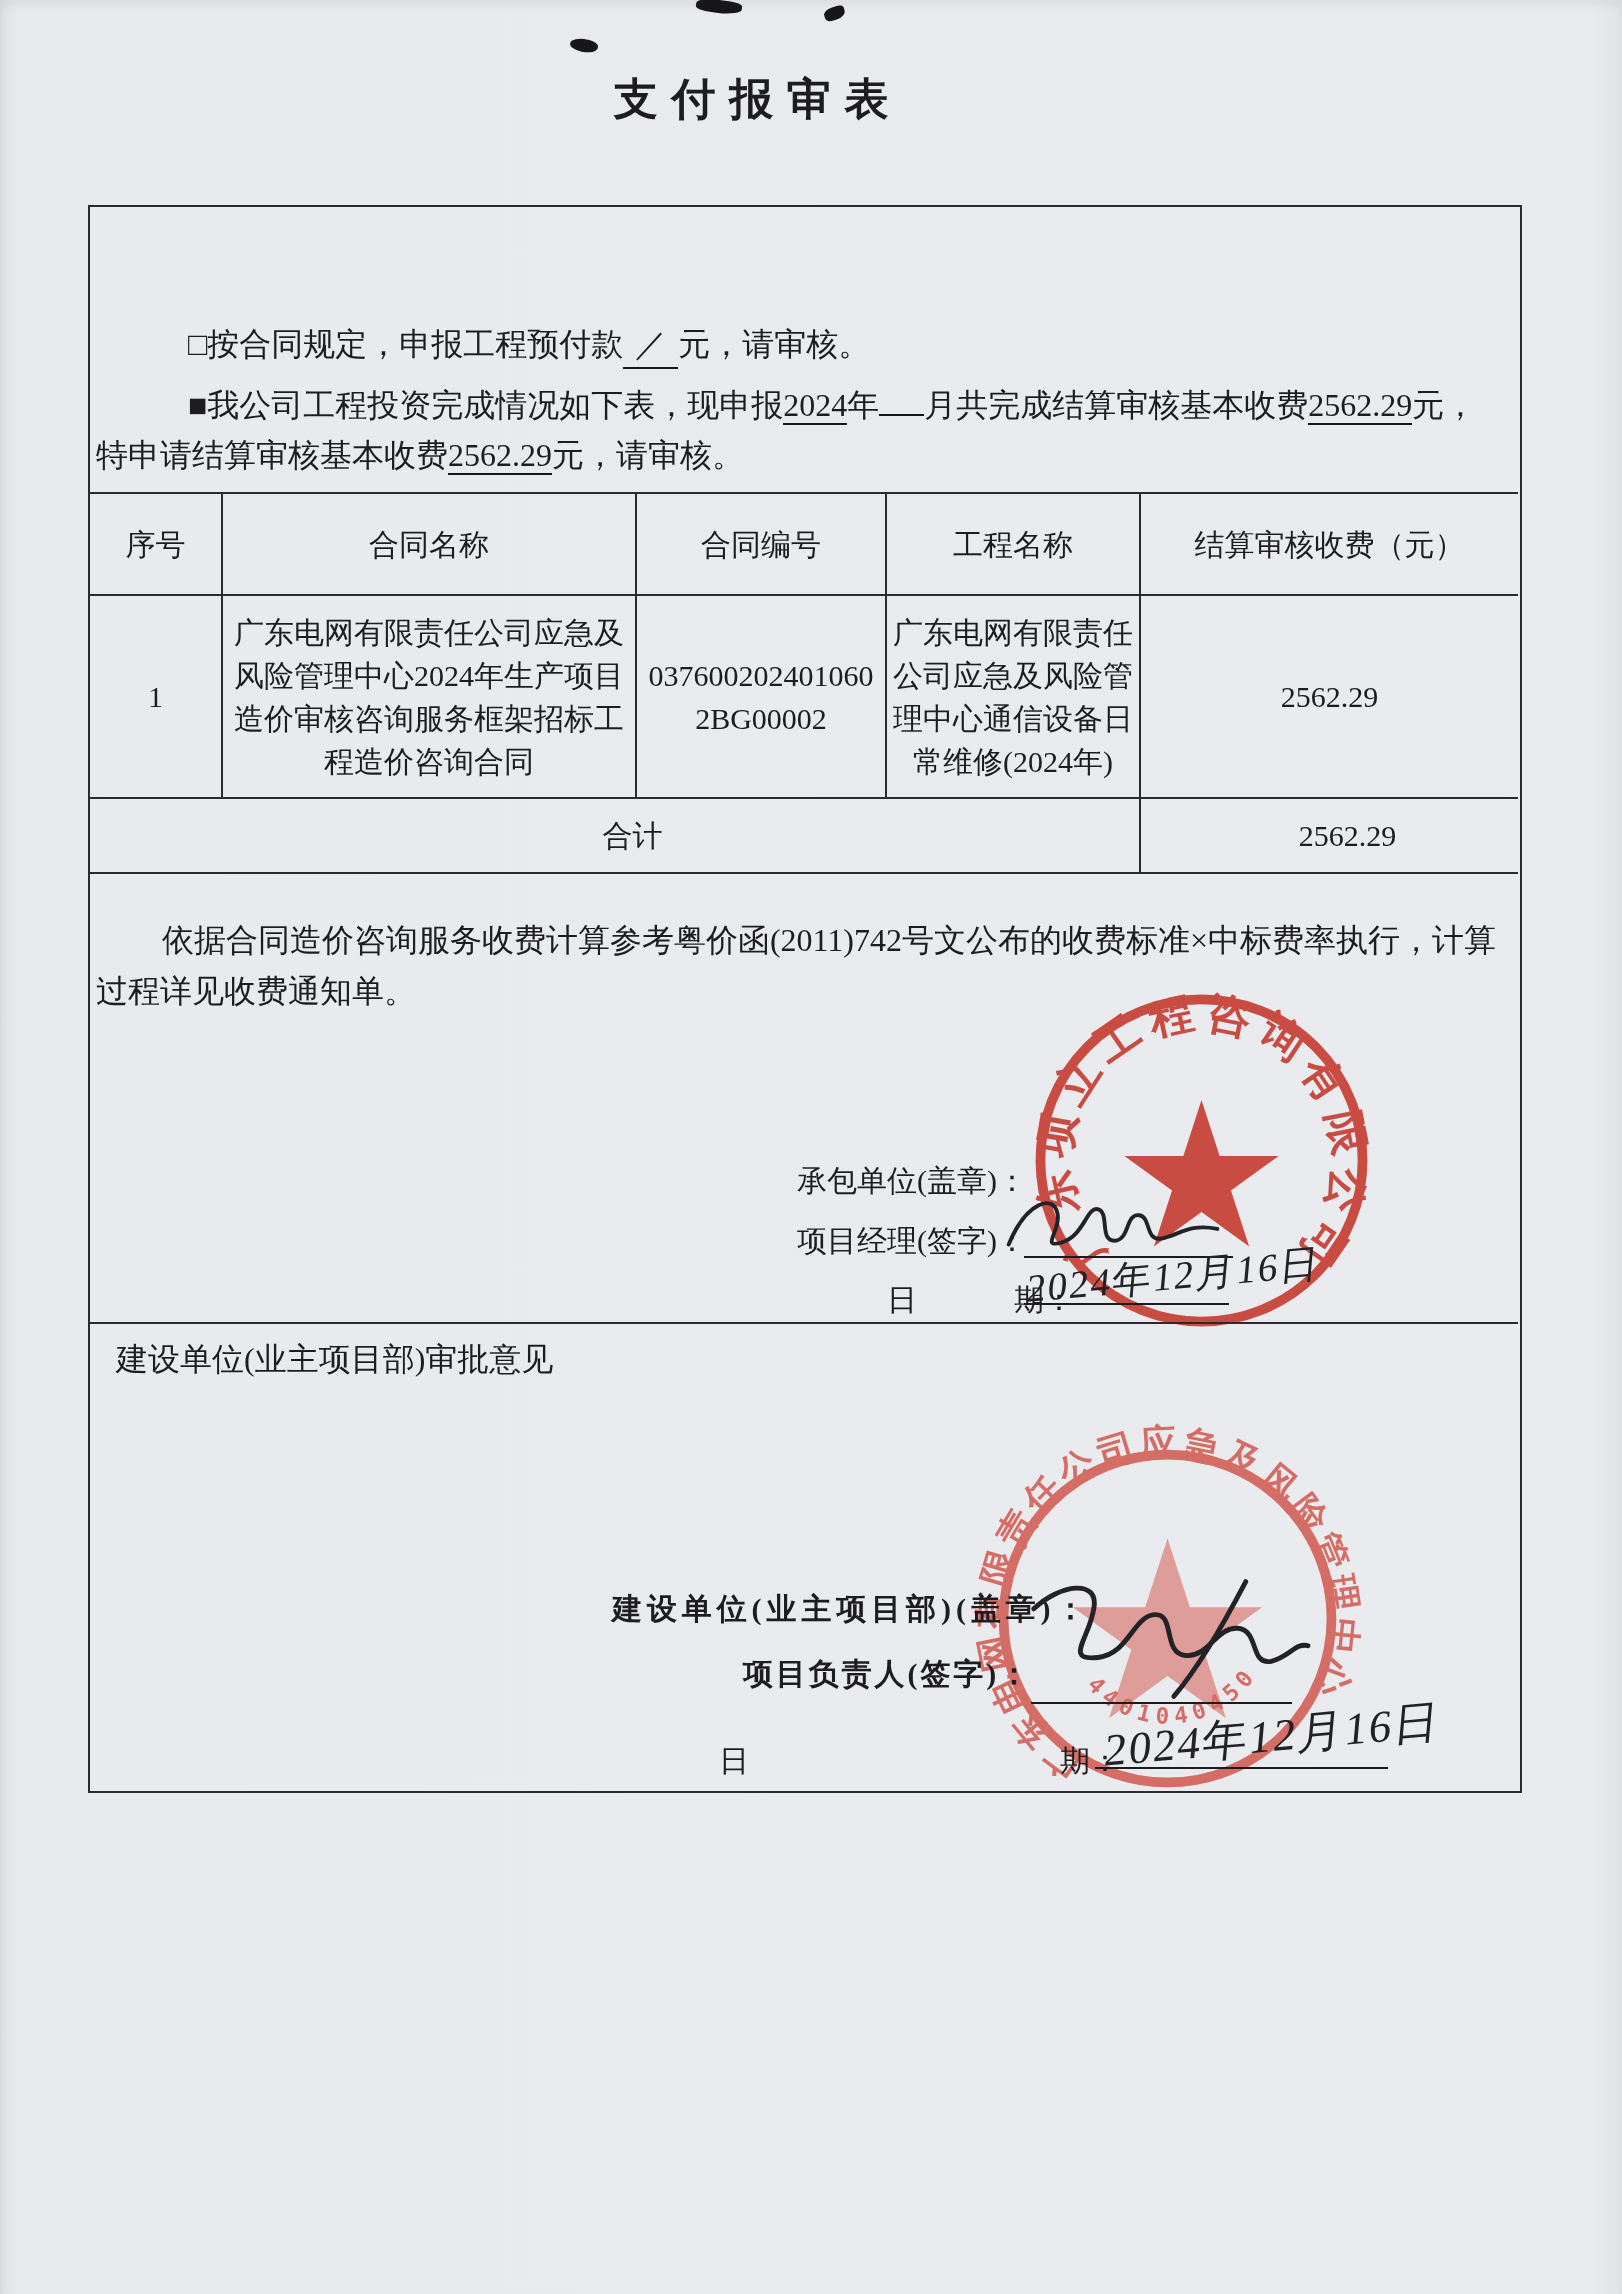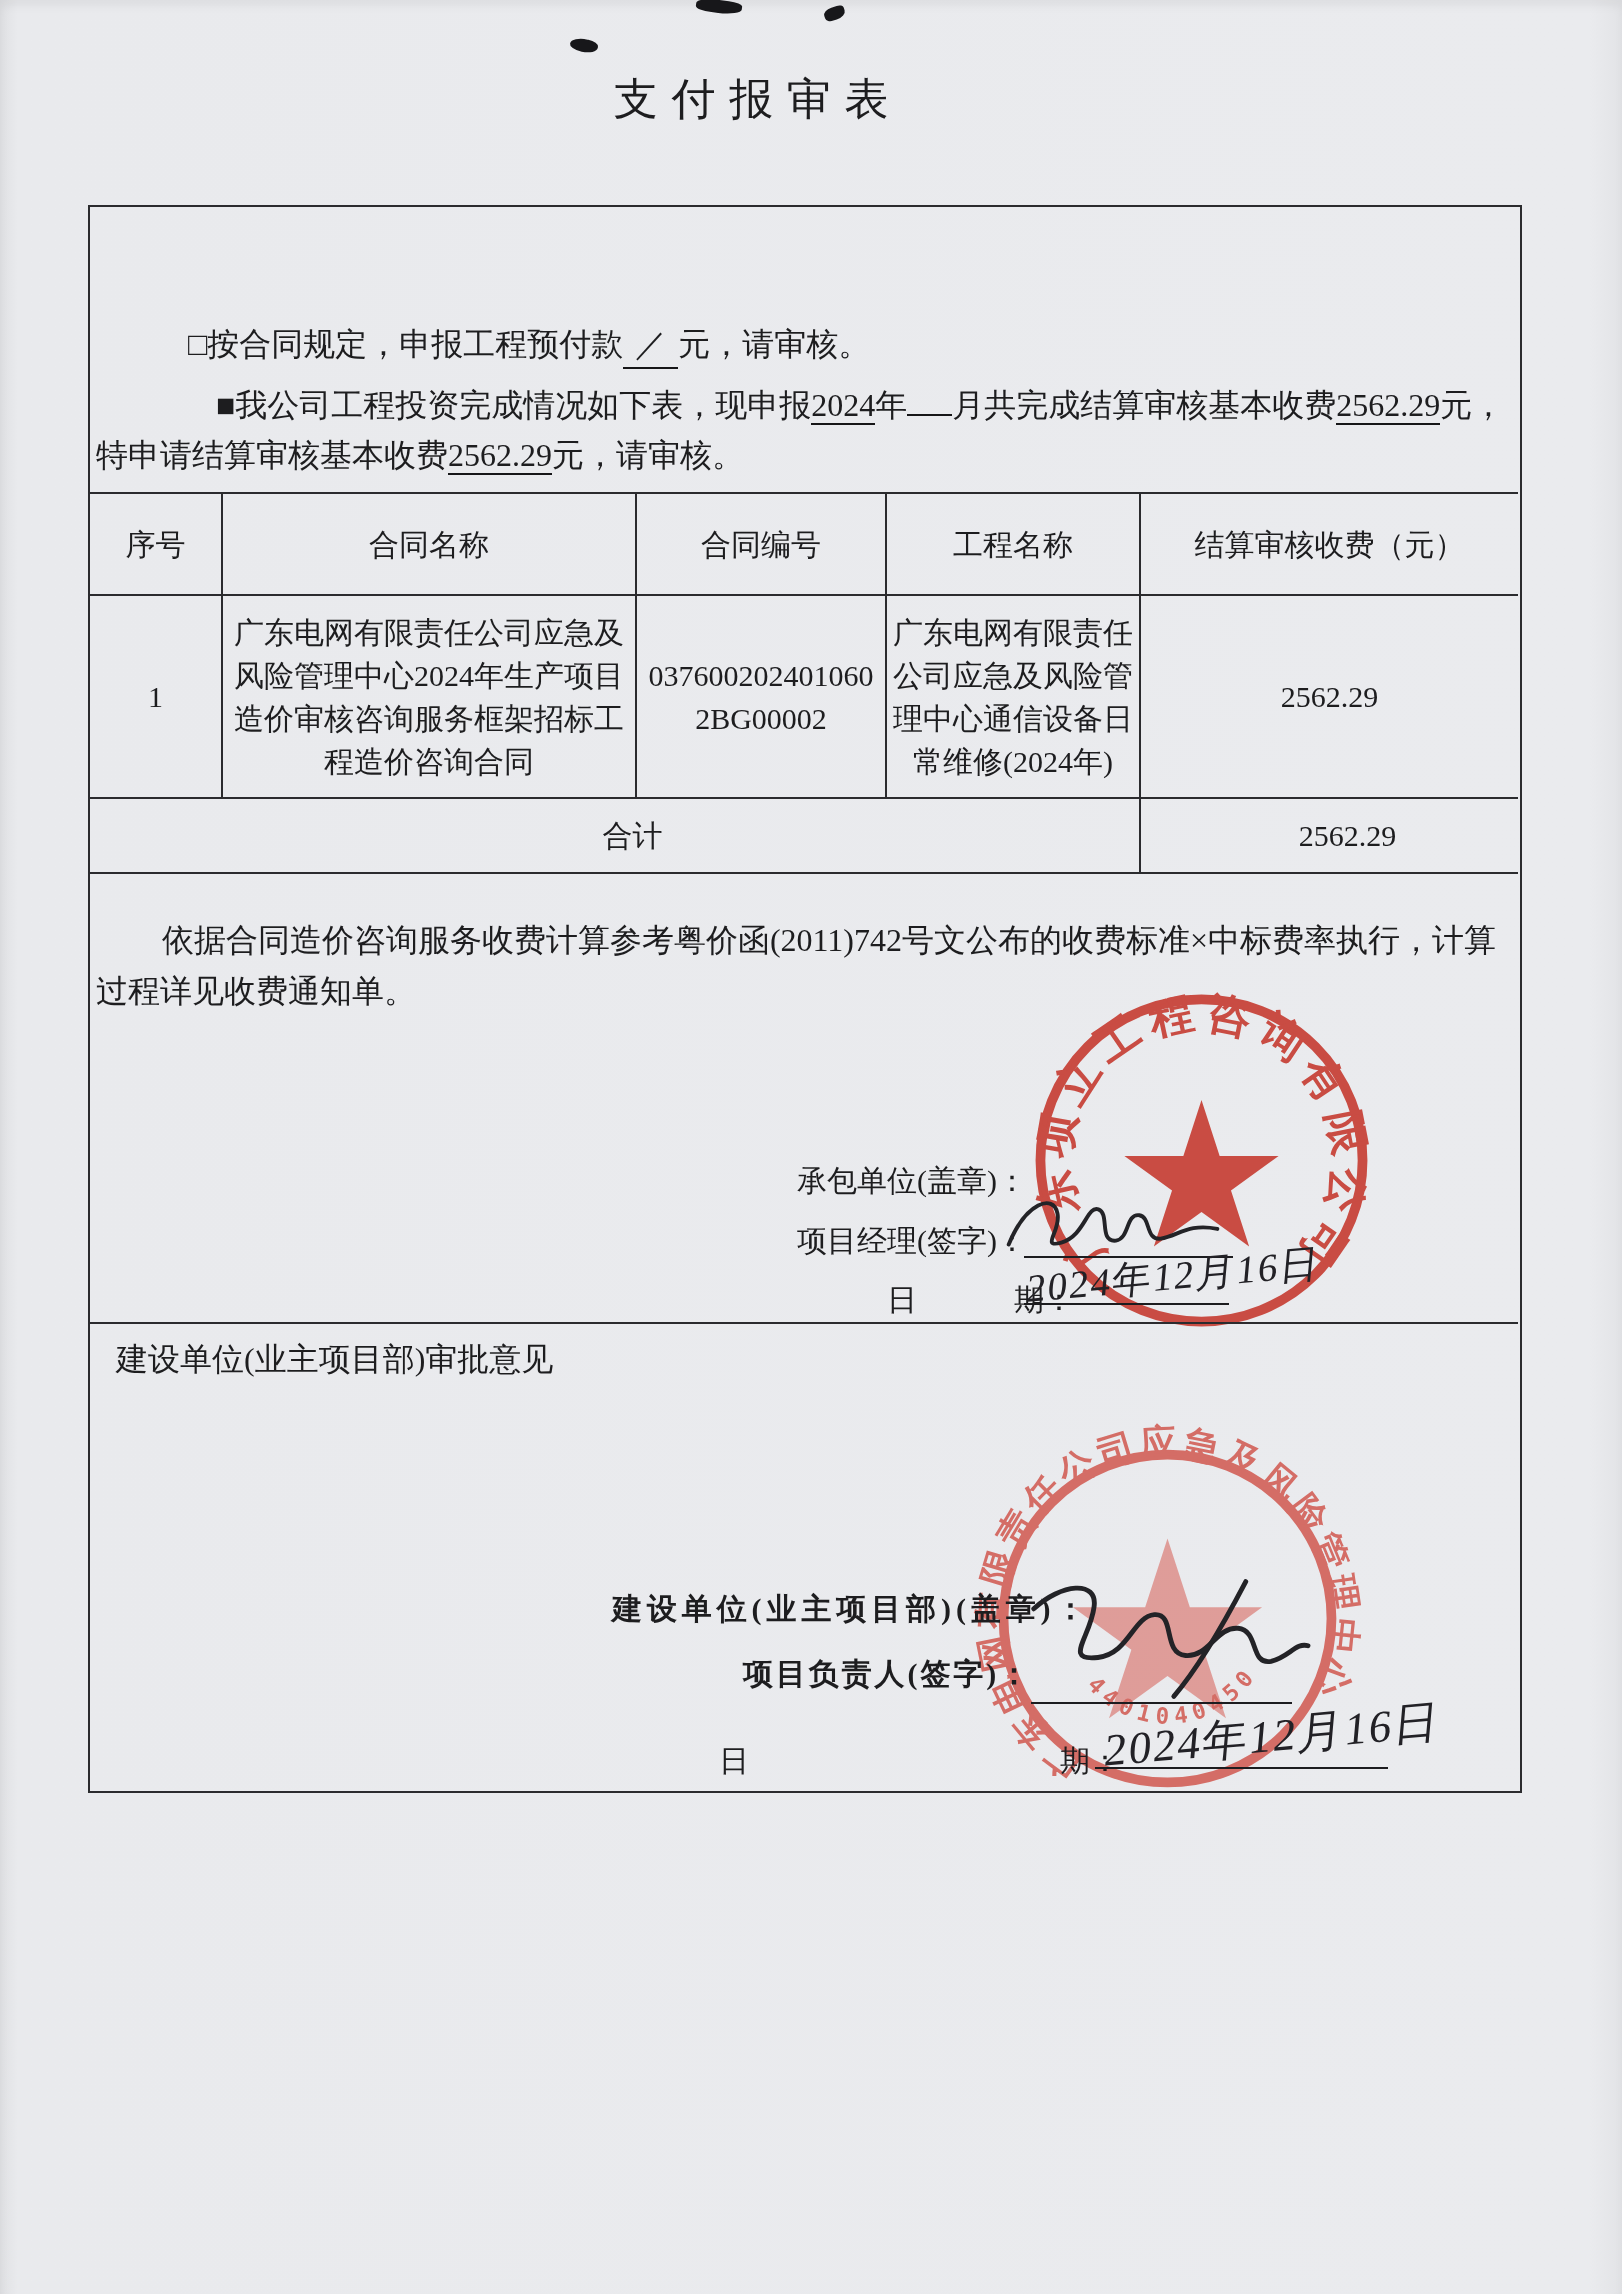--- a/index.html
+++ b/index.html
@@ -16,21 +16,21 @@
     box-shadow:inset 0 5.9px 9.8px rgba(0,0,0,0.05);
   }
   
   .artifact{position:absolute;background:#17171a;border-radius:45% 30% 50% 35%;}
   .a1{left:696px;top:0px;width:46px;height:12.7px;transform:rotate(7deg);}
   .a2{left:824px;top:6.8px;width:20.5px;height:12.7px;transform:rotate(-18deg);}
   .a3{left:570px;top:39px;width:28px;height:12.7px;transform:rotate(12deg);border-radius:60% 40% 55% 45%;}
 
   .title{
     position:absolute;left:0;top:70px;width:1516px;
-    text-align:center;font-size:44px;font-weight:normal;
+    text-align:center;font-size:44px;font-weight:bold;
     letter-spacing:13.7px;margin:0;
   }
   .form{
     position:absolute;left:88px;top:205px;width:1434px;height:1588px;
     border:2.9px solid #2b2b2e;box-sizing:border-box;
   }
   .line{position:absolute;font-size:32px;line-height:45px;white-space:nowrap;}
   .blank{display:inline-block;border-bottom:2px solid #161618;text-align:center;}
   .u{border-bottom:2px solid #161618;}
 
@@ -86,21 +86,21 @@
 
   <h1 class="title">支付报审表</h1>
 
   <div class="form">
 
 
     <div class="line" style="left:98px;top:115px;">
       <span>□按合同规定，申报工程预付款</span><span class="blank" style="min-width:55px;">／</span><span>元，请审核。</span>
     </div>
 
-    <div class="line" style="left:98px;top:176px;margin-left:28px;">
+    <div class="line" style="left:98px;top:176px;">
       <span>■我公司工程投资完成情况如下表，现申报</span><span class="u">2024</span><span>年</span><span class="blank" style="min-width:45px;"></span><span>月共完成结算审核基本收费</span><span class="u">2562.29</span><span>元，</span>
     </div>
 
     <div class="line" style="left:5.9px;top:226px;">
       <span>特申请结算审核基本收费</span><span class="u">2562.29</span><span>元，请审核。</span>
     </div>
 
     <div class="fee-table">
       <div class="cell">序号</div>
       <div class="cell">合同名称</div>

